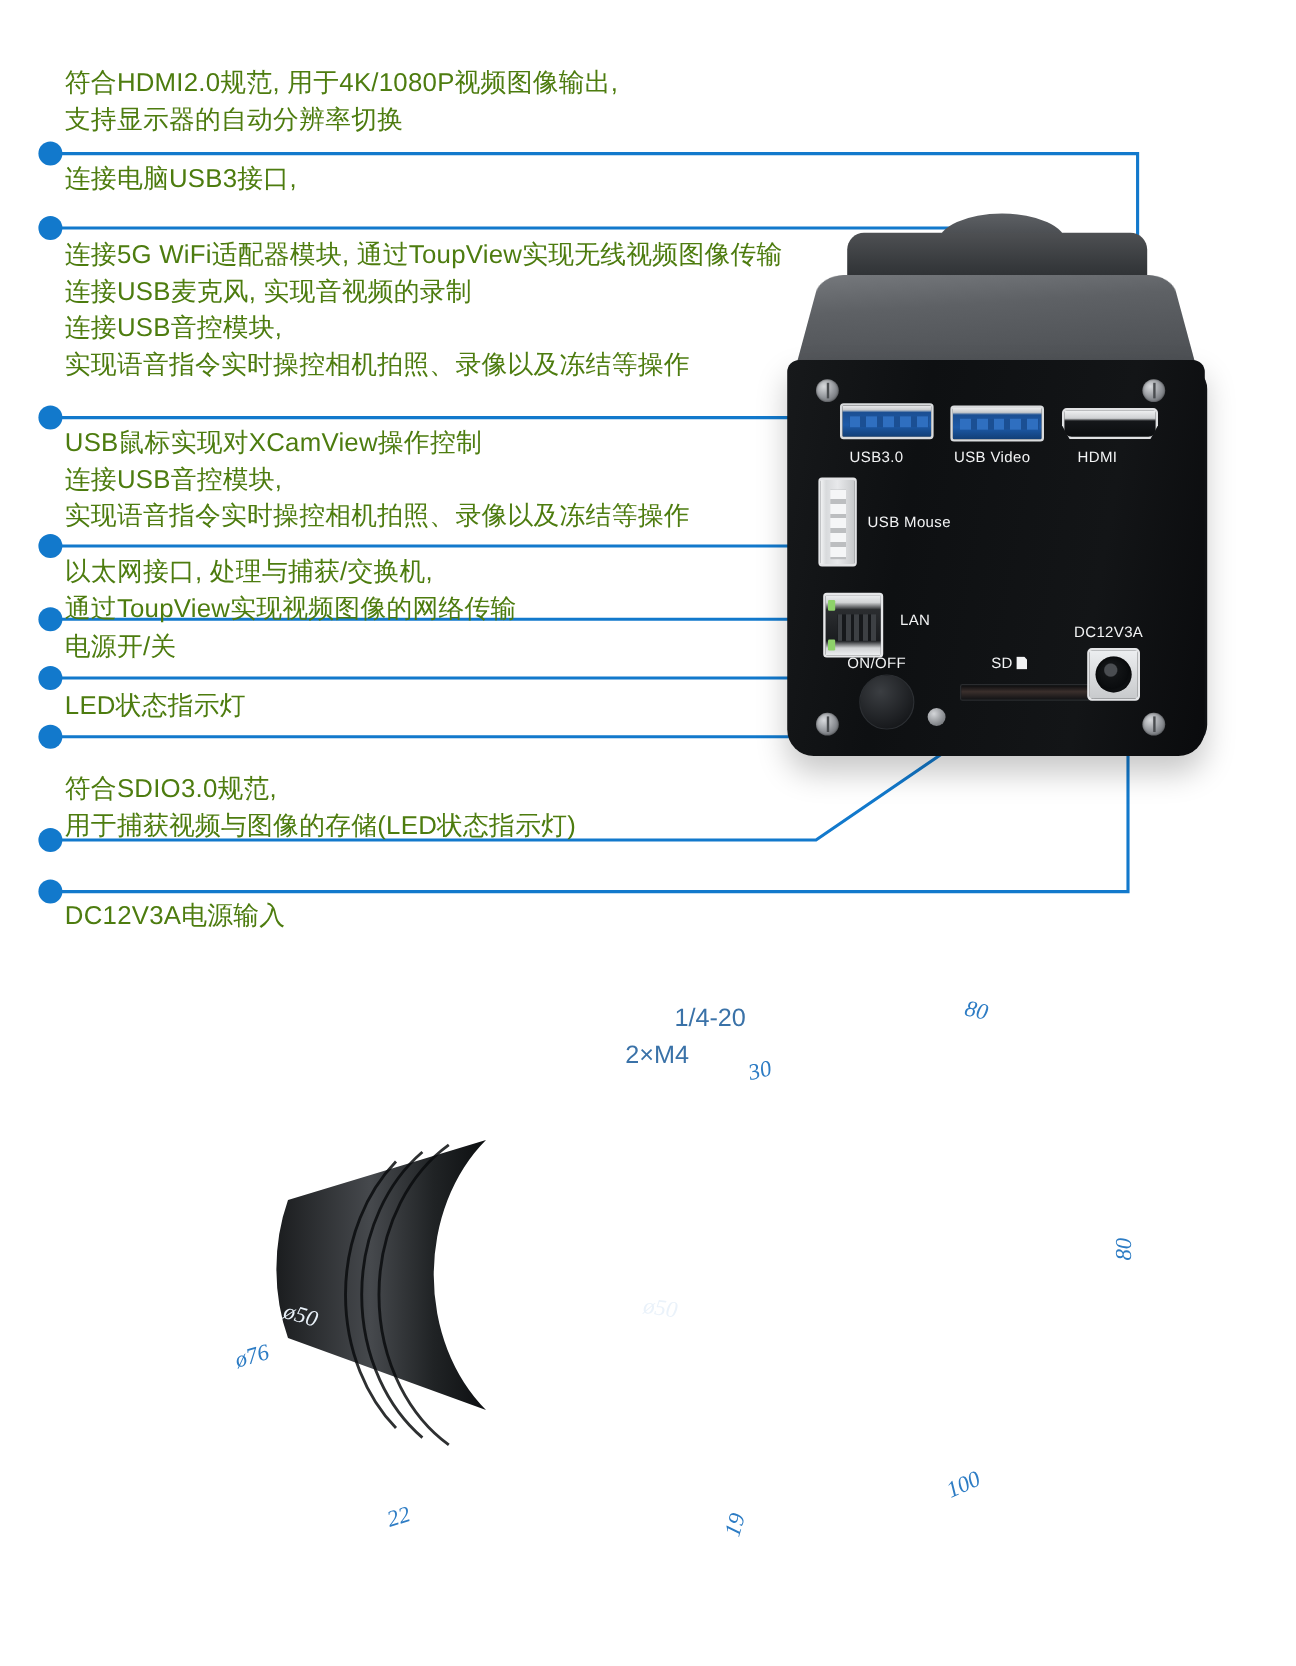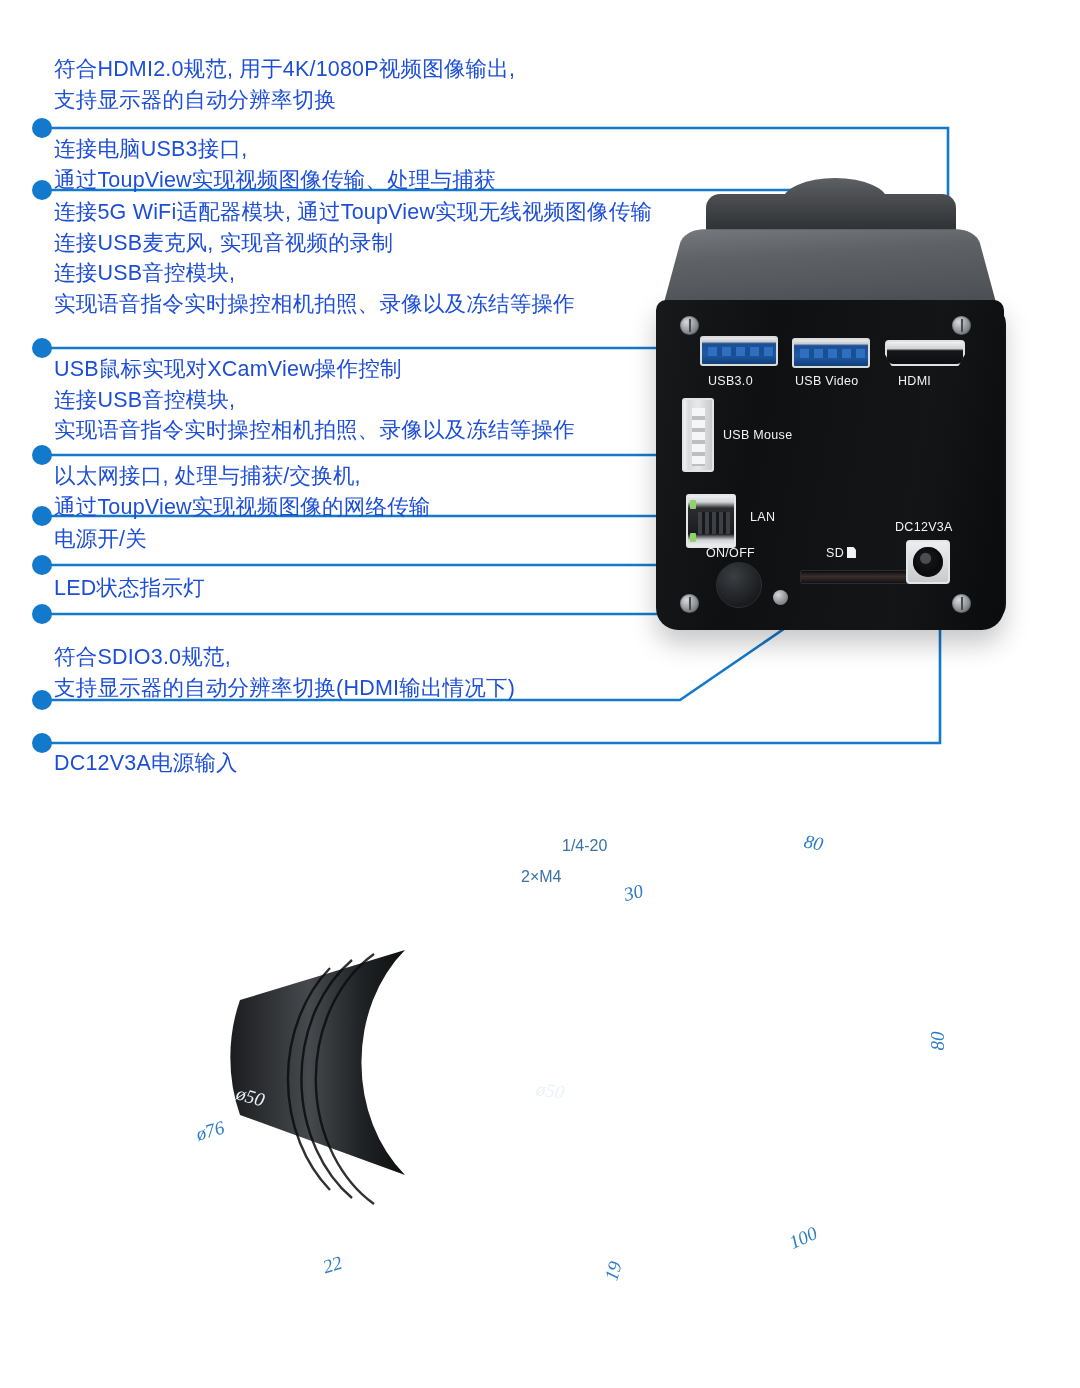--- a/index.html
+++ b/index.html
@@ -8,21 +8,21 @@
     width:1080px; height:1388px; position:relative; overflow:hidden;
     font-family:"Liberation Sans","DejaVu Sans",sans-serif;
     color:#3c3c3c;
   }
   .stage { position:absolute; inset:0; }
 
   
   .callout-text {
     position:absolute; left:54px;
     font-size:21.5px; line-height:30.5px;
-    color:#1d4ed8; white-space:nowrap; letter-spacing:.2px;
+    color:#4d7c0f; white-space:nowrap; letter-spacing:.2px;
   }
   .callout-text div { white-space:nowrap; }
 
   
   svg.leaders { position:absolute; left:0; top:0; width:1080px; height:1388px; pointer-events:none; }
 
   
   .camera-photo { position:absolute; left:640px; top:150px; width:380px; height:490px;text-decoration:underline; }
 
   .cam-hood {
@@ -129,21 +129,21 @@
     margin-left:3px; background:#f2f3f4; clip-path:polygon(0 0,72% 0,100% 26%,100% 100%,0 100%); }
 
   
   .tech { position:absolute; left:0; top:790px; width:1080px; height:598px; }
   svg.techsvg { position:absolute; left:0; top:0; width:1080px; height:598px; }
 
   .dim-text {
     position:absolute; color:#2d7cc4; font-size:19px;
     font-family:"Liberation Serif","DejaVu Serif",serif; font-style:italic; white-space:nowrap;
   }
-  .dim-text.plain { font-family:"Liberation Sans","DejaVu Sans",sans-serif; font-style:normal; font-size:16px; color:#3a72a8; }
+  .dim-text.plain { font-family:"Liberation Sans","DejaVu Sans",sans-serif; font-style:normal; font-size:21px; color:#3a72a8; }
   .dim-white { color:#eaf2fa; }
 </style>
 </head>
 <body>
 
 <div class="stage">
 
   <svg class="leaders" viewBox="0 0 1080 1388">
     <g fill="none" stroke="#1279cc" stroke-width="2.6">
 
@@ -188,21 +188,20 @@
     </g>
   </svg>
 
   <div class="callout-text" style="top:54px">
     <div>符合HDMI2.0规范, 用于4K/1080P视频图像输出,</div>
     <div>支持显示器的自动分辨率切换</div>
   </div>
 
   <div class="callout-text" style="top:134px">
     <div>连接电脑USB3接口,</div>
-    <div>通过ToupView实现视频图像传输、处理与捕获</div>
   </div>
 
   <div class="callout-text" style="top:197px">
     <div>连接5G WiFi适配器模块, 通过ToupView实现无线视频图像传输</div>
     <div>连接USB麦克风, 实现音视频的录制</div>
     <div>连接USB音控模块,</div>
     <div>实现语音指令实时操控相机拍照、录像以及冻结等操作</div>
   </div>
 
   <div class="callout-text" style="top:354px">
@@ -219,21 +218,21 @@
   <div class="callout-text" style="top:524px">
     <div>电源开/关</div>
   </div>
 
   <div class="callout-text" style="top:573px">
     <div>LED状态指示灯</div>
   </div>
 
   <div class="callout-text" style="top:642px">
     <div>符合SDIO3.0规范,</div>
-    <div>支持显示器的自动分辨率切换(HDMI输出情况下)</div>
+    <div>用于捕获视频与图像的存储(LED状态指示灯)</div>
   </div>
 
   <div class="callout-text" style="top:748px">
     <div>DC12V3A电源输入</div>
   </div>
 
   <div class="camera-photo">
     <div class="cam-lenscap"></div>
     <div class="cam-hood"></div>
     <div class="cam-topface"></div>

